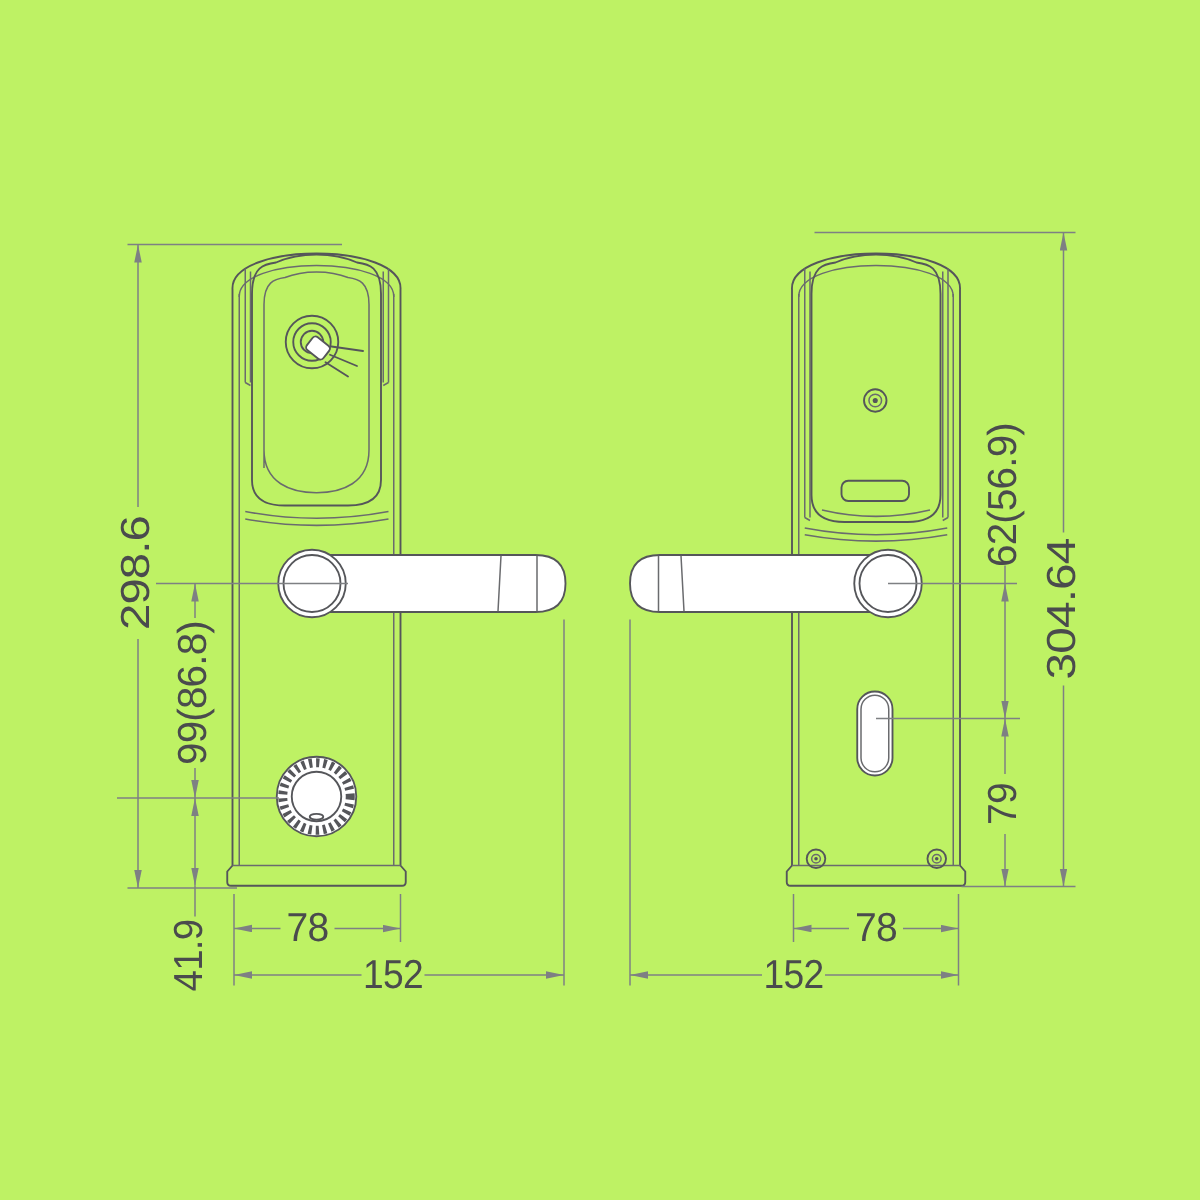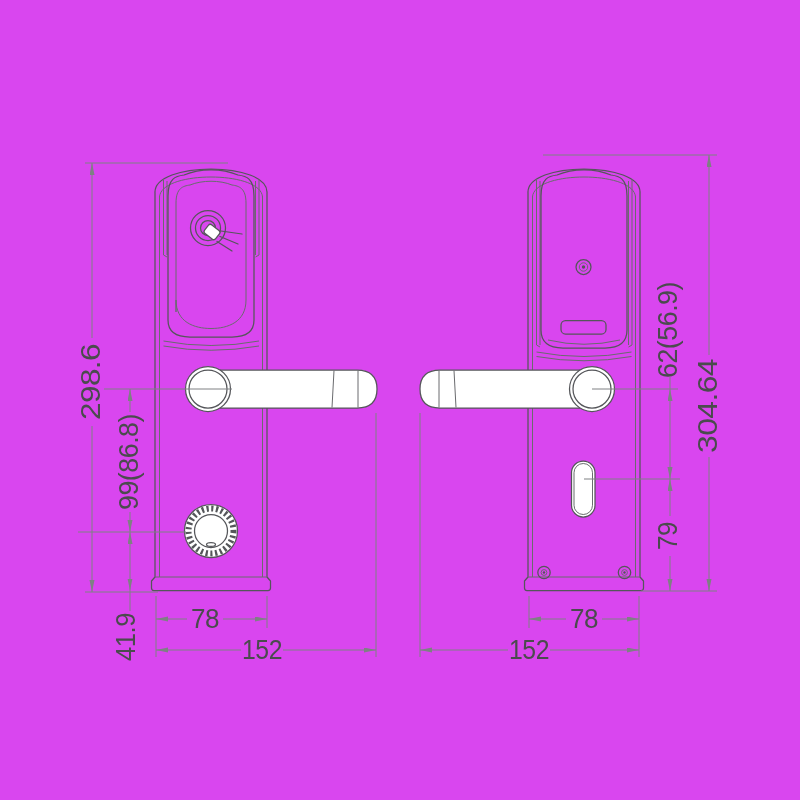--- a/index.html
+++ b/index.html
@@ -1,17 +1,17 @@
 <!DOCTYPE html>
 <html><head>
 <meta charset="utf-8">
 <style>
   html,body{margin:0;padding:0;background:#fff;}
   .canvas{
-    position:relative;width:800px;height:800px;background:#d946ef;
+    position:relative;width:800px;height:800px;background:#bef264;
     font-family:"Liberation Sans",sans-serif;overflow:hidden;
   }
   svg{display:block;}
   .body-ln{stroke:#55565a;stroke-width:1.25;fill:none;stroke-linecap:round;stroke-linejoin:round;}
   .body-fill{stroke:#55565a;stroke-width:1.25;fill:#ffffff;stroke-linejoin:round;}
   .thin-ln{stroke:#6a6b6e;stroke-width:1;fill:none;}
   .dim-ln{stroke:#7e8083;stroke-width:1;fill:none;}
   .dim-txt{font-family:"Liberation Sans",sans-serif;font-size:27px;fill:#4a4b4d;letter-spacing:-0.5px;}
   .teeth{stroke:#55565a;stroke-width:6;fill:none;stroke-dasharray:2.2 2.6;}
 </style>

